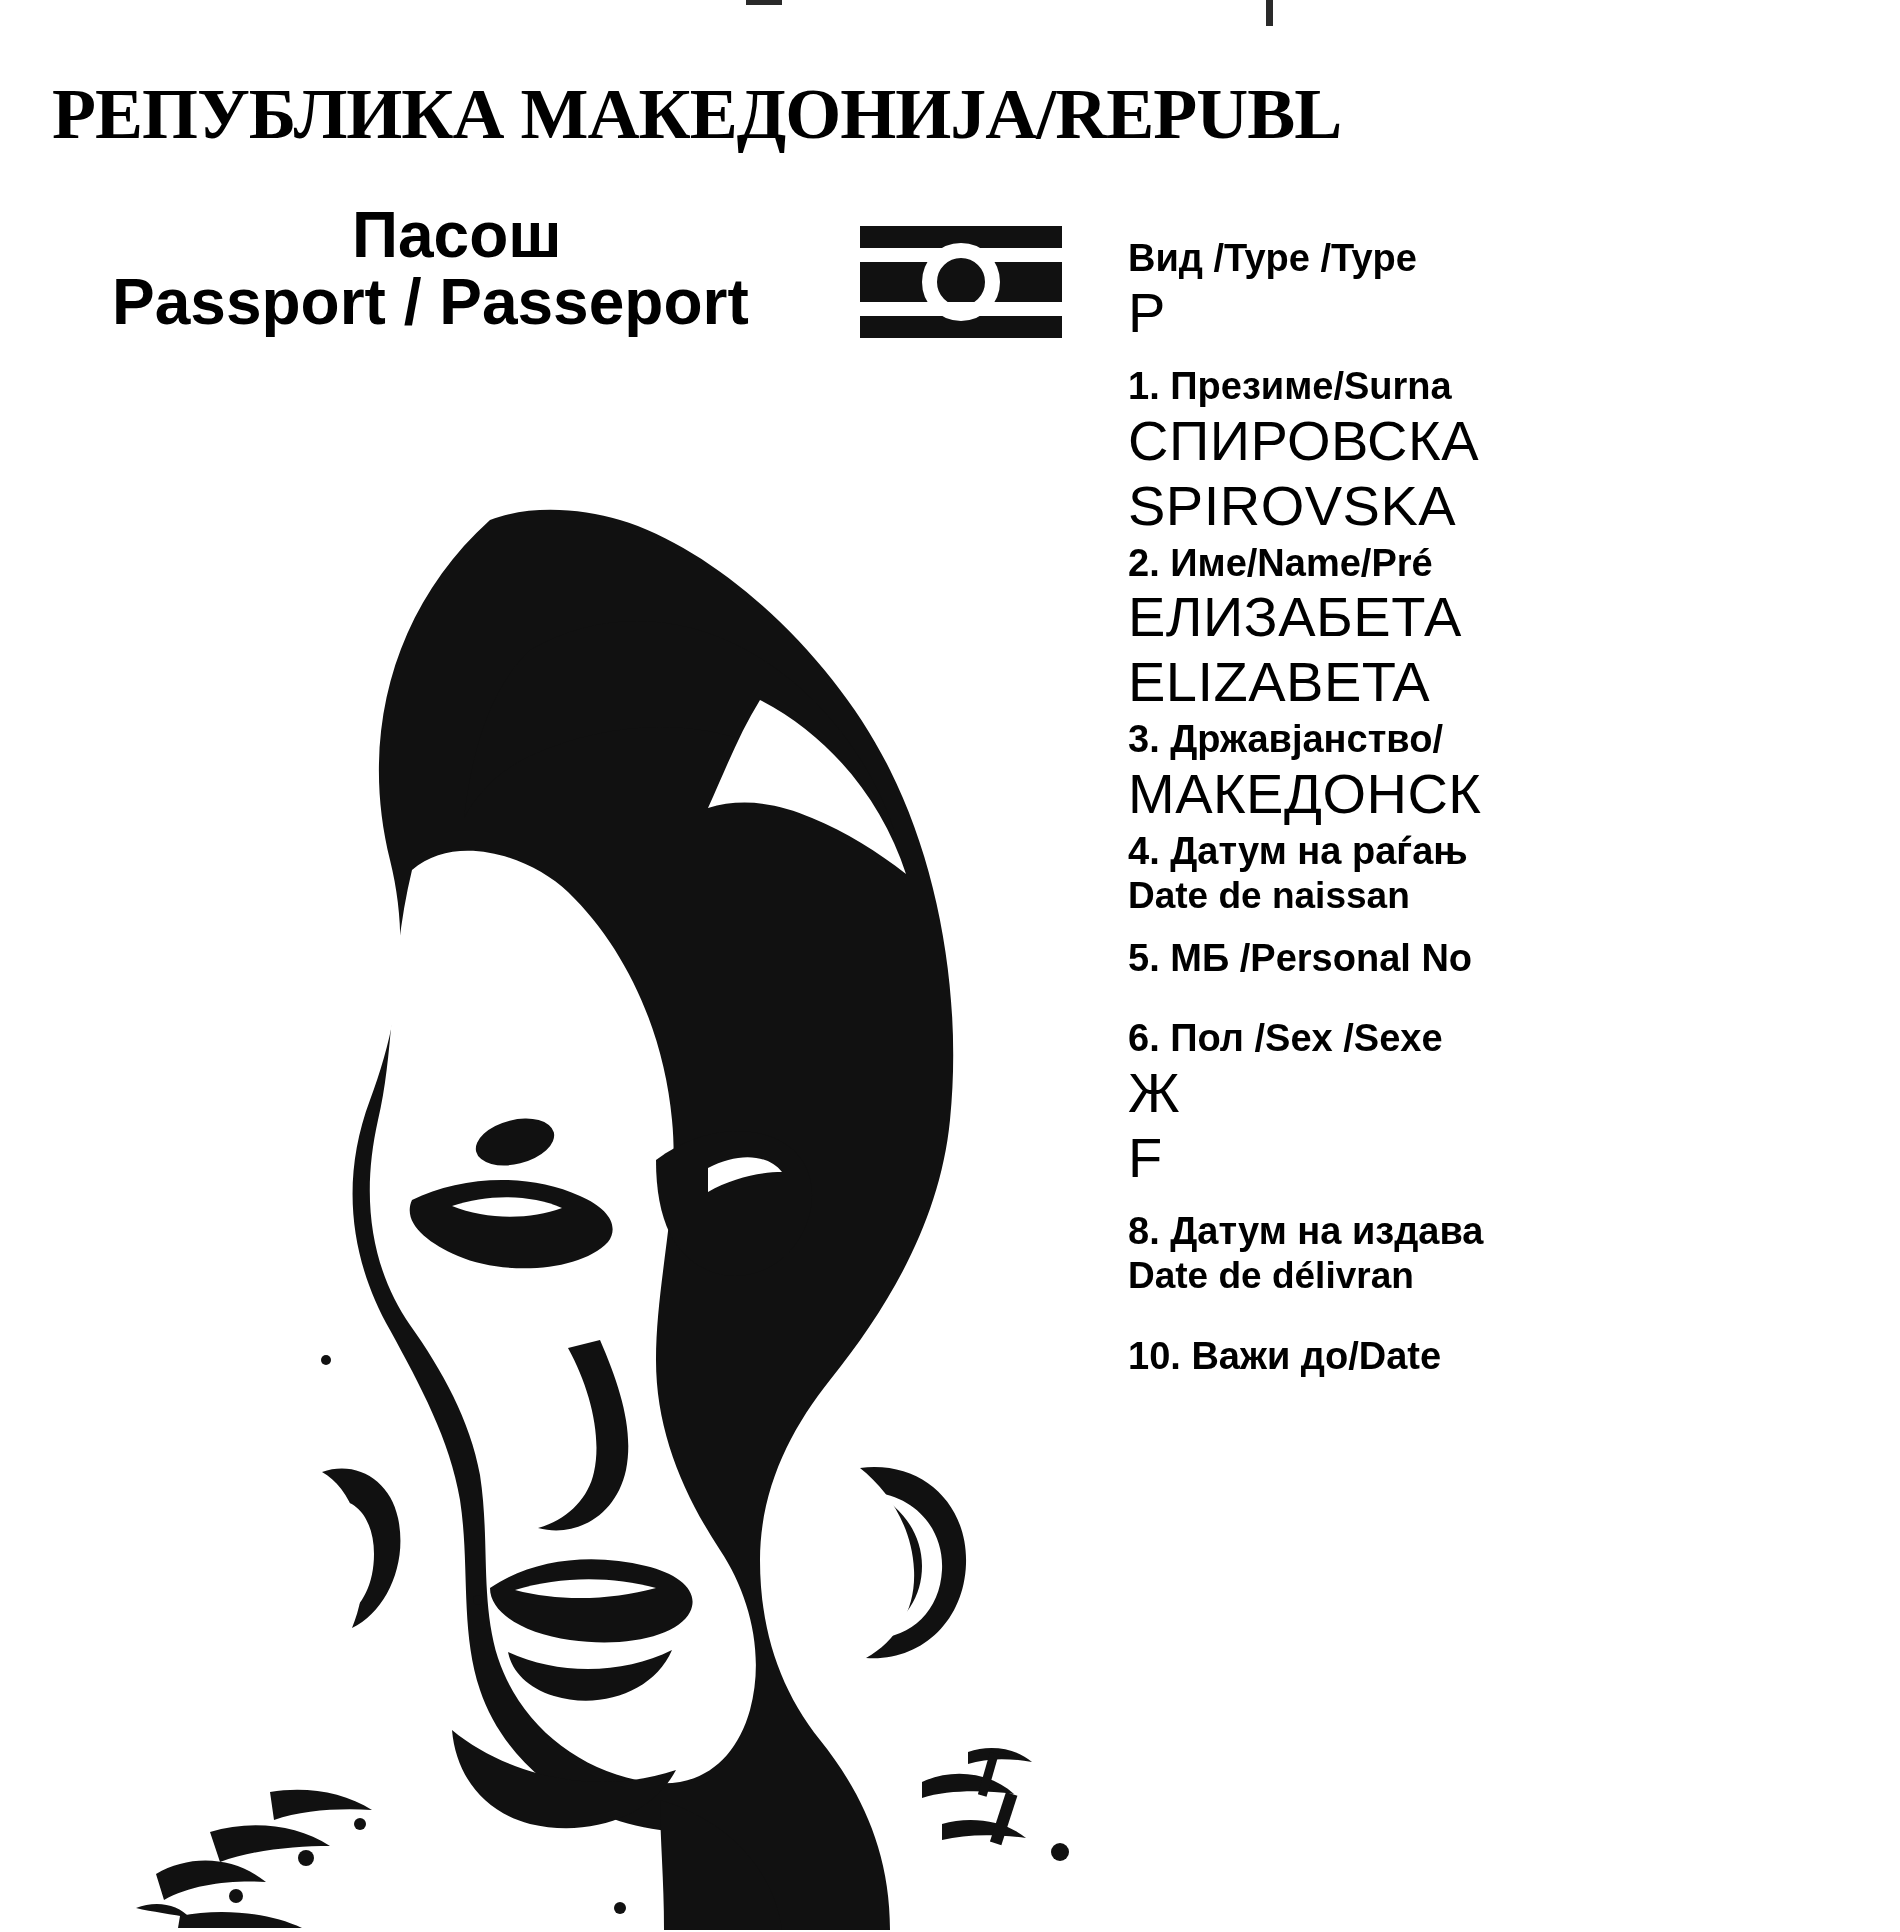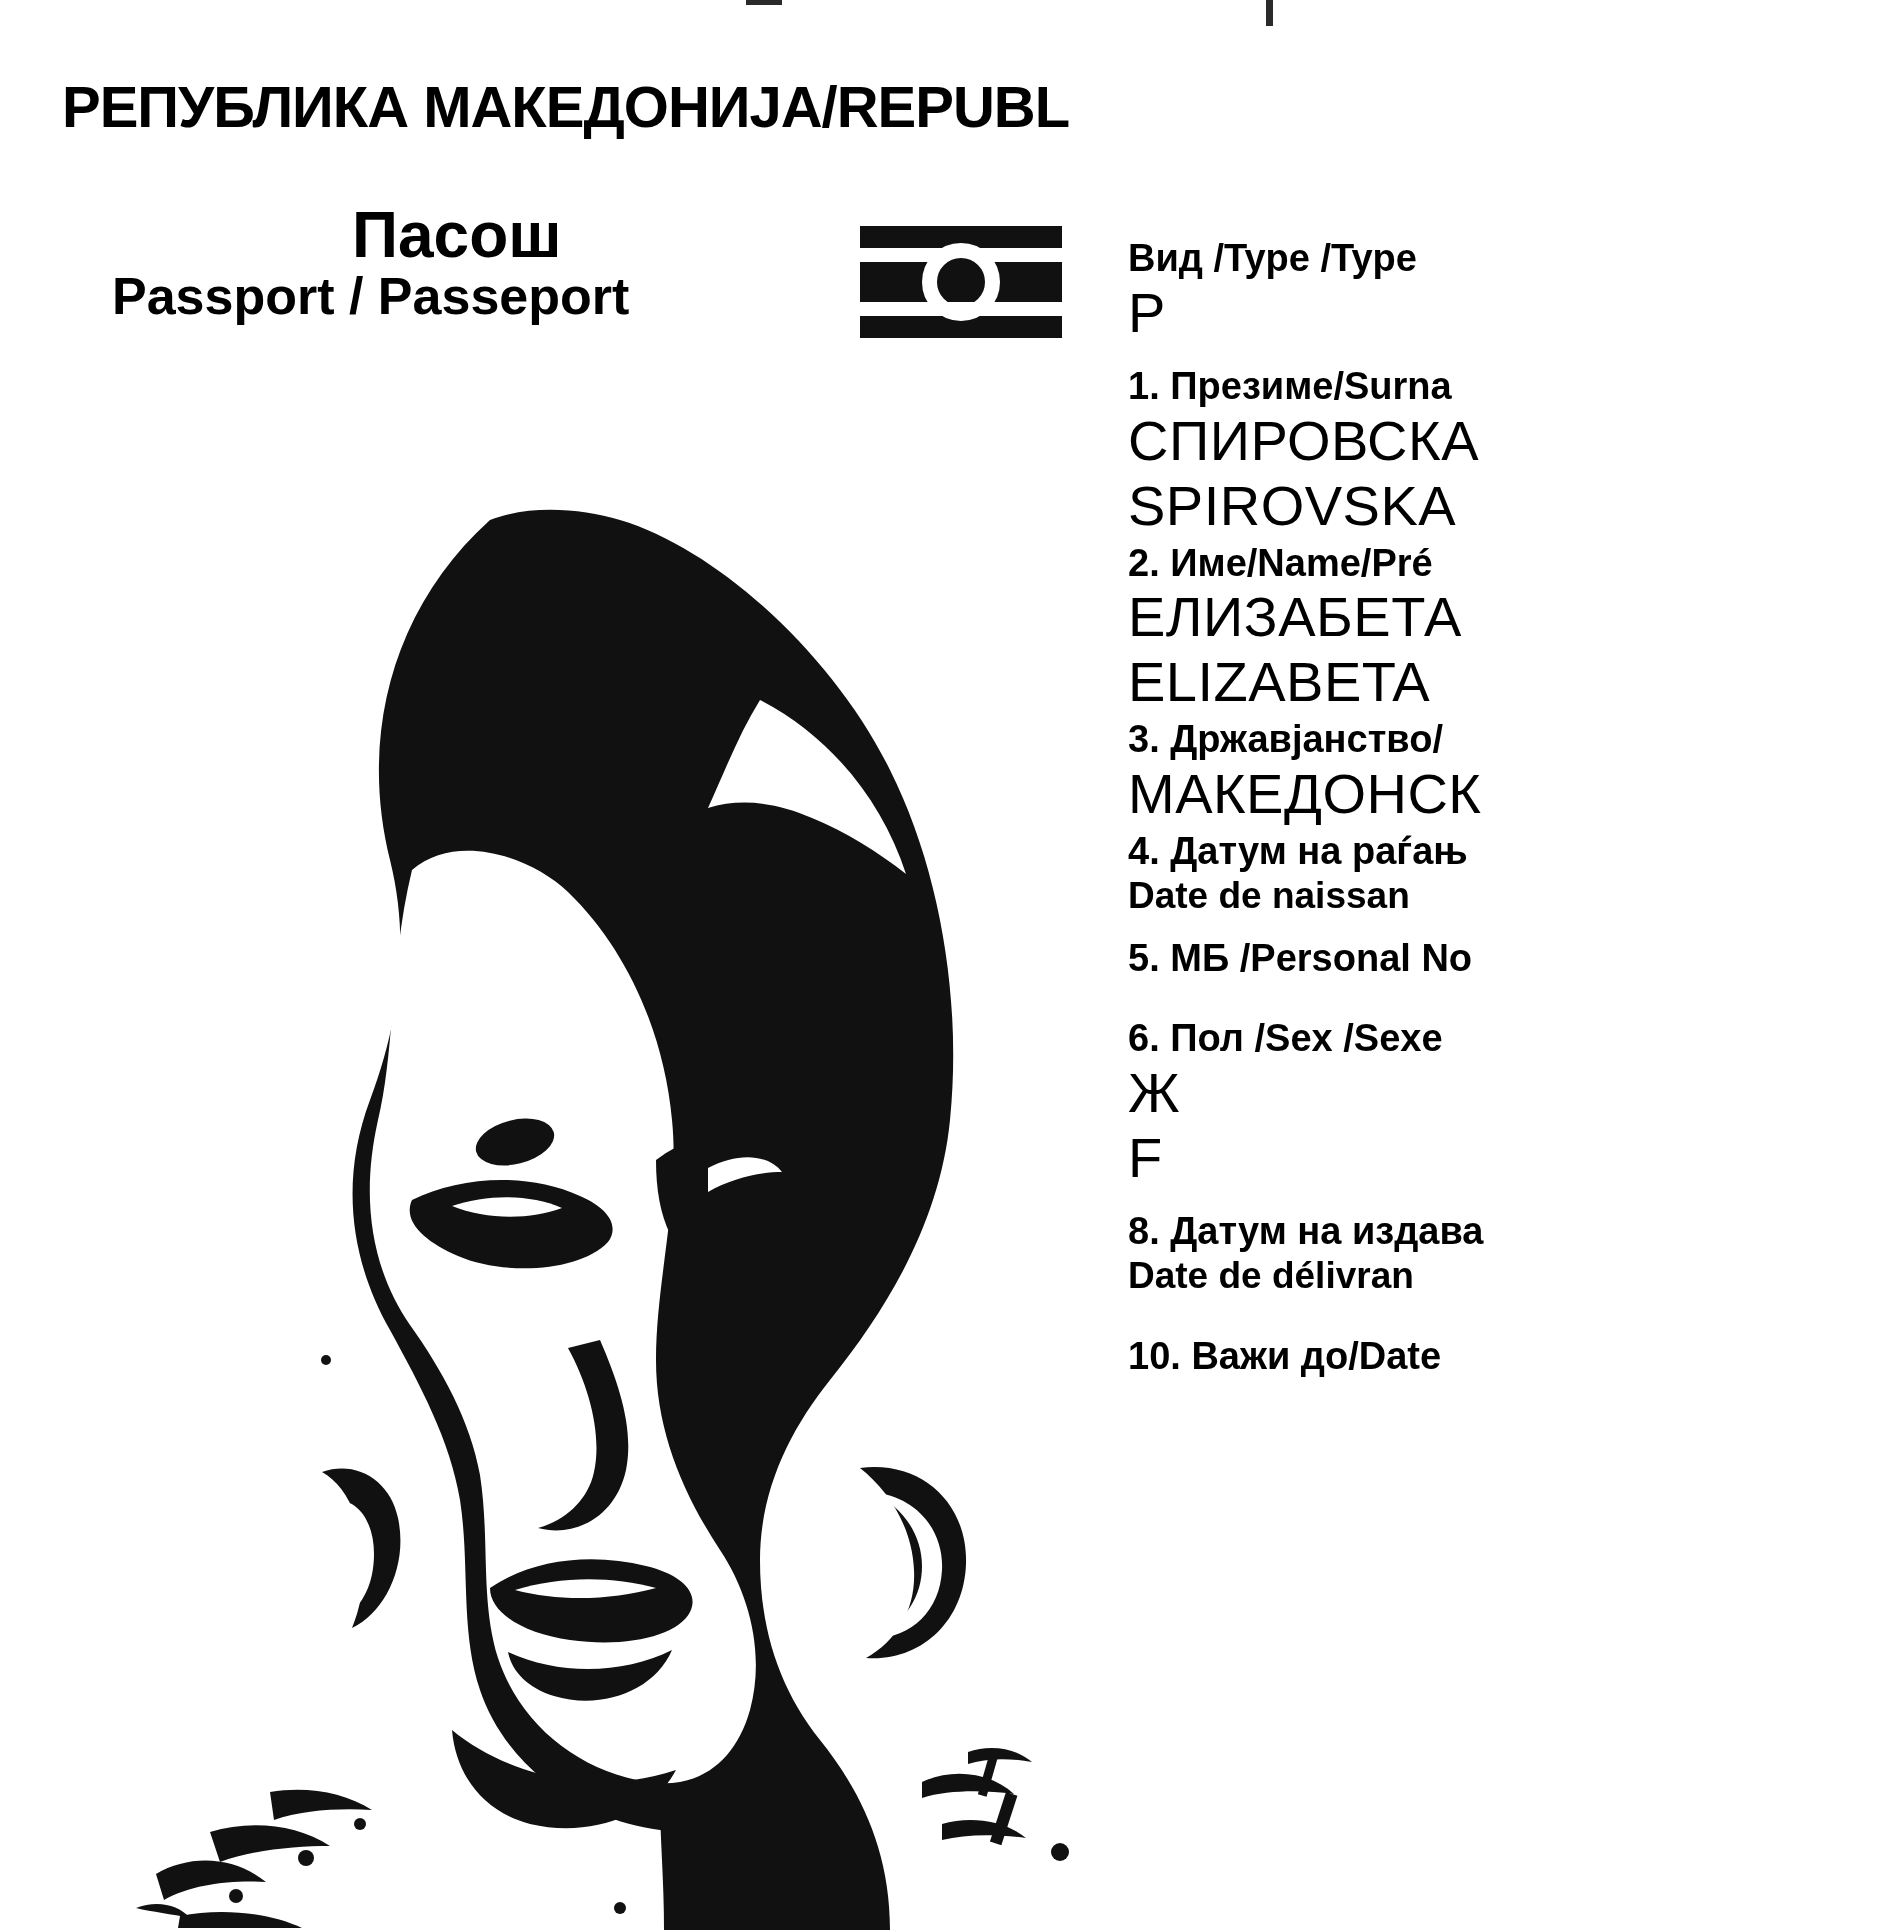--- a/index.html
+++ b/index.html
@@ -12,42 +12,43 @@
     height: 1932px;
     position: relative;
     overflow: hidden;
     font-family: "Liberation Sans", sans-serif;
     color: #000000;
   }
 
   
   .country-title {
     position: absolute;
-    left: 62px;
+    left: 52px;
     top: 78px;
-    font-size: 58px;
+    font-size: 72px;
     font-weight: bold;
     letter-spacing: -1px;
     white-space: nowrap;
     line-height: 1;
+    font-family: Liberation Serif, serif;
   }
   .doc-type-mk {
     position: absolute;
     left: 352px;
     top: 203px;
     font-size: 64px;
     font-weight: bold;
     line-height: 1;
     white-space: nowrap;
   }
   .doc-type-en {
     position: absolute;
     left: 112px;
     top: 270px;
-    font-size: 52px;
+    font-size: 64px;
     font-weight: bold;
     line-height: 1;
     white-space: nowrap;
   }
 
   
   .chip-symbol {
     position: absolute;
     left: 860px;
     top: 226px;

